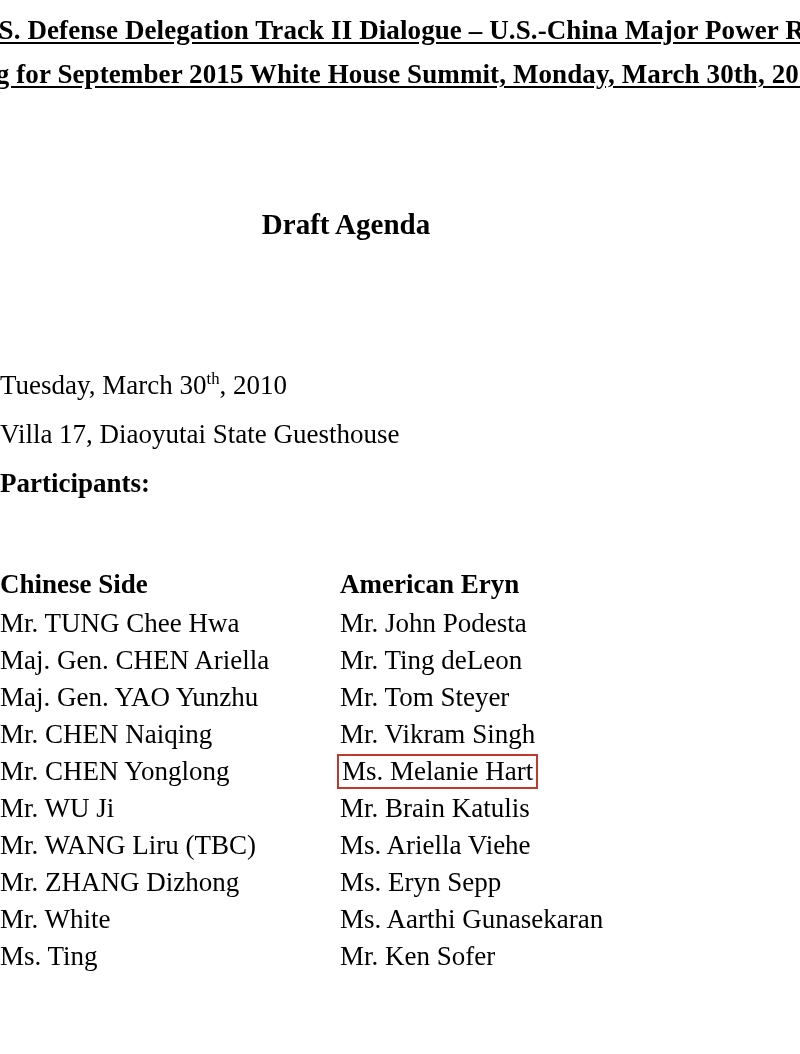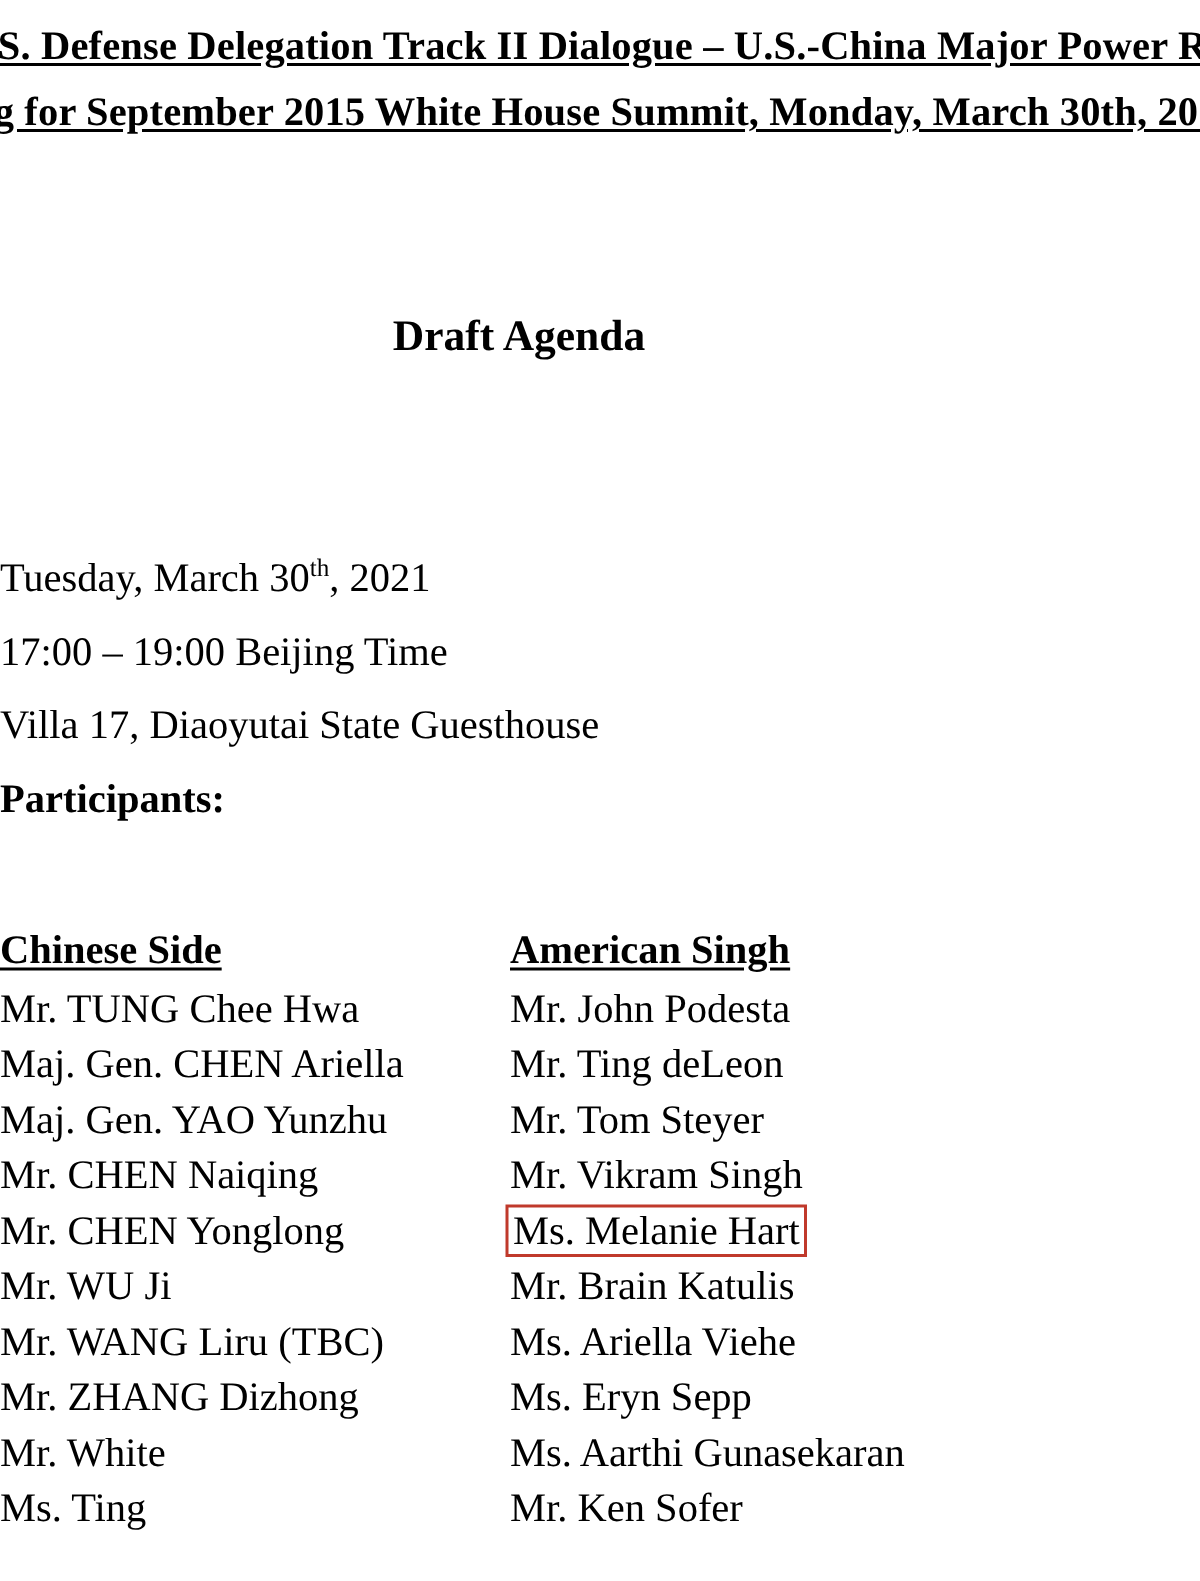--- a/index.html
+++ b/index.html
@@ -83,21 +83,20 @@
     line-height: 37px;
   }
   .col-left {
     width: 340px;
   }
   .col-right {
     width: 420px;
   }
   .col-head {
     font-weight: bold;
-    text-decoration: underline;
     text-underline-offset: 3px;
     margin-bottom: 2px;
     white-space: nowrap;
   }
   .name {
     white-space: nowrap;
   }
   .name.highlight {
     display: inline-block;
     border: 2px solid #c0392b;
@@ -117,22 +116,21 @@
   <div class="doc">
 
     <div class="header-block">
       <span class="header-line">China-U.S. Defense Delegation Track II Dialogue – U.S.-China Major Power Relations</span>
       <span class="header-line">Preparing for September 2015 White House Summit, Monday, March 30th, 2015</span>
     </div>
 
     <div class="title">Draft Agenda</div>
 
     <div class="meta">
-      <div class="meta-line"><span>Tuesday, March 30</span><sup>th</sup><span>, 2021</span></div>
-      <div class="meta-line">17:00 – 19:00 Beijing Time</div>
+      <div class="meta-line"><span>Tuesday, March 30</span><sup>th</sup><span>, 2010</span></div>
       <div class="meta-line">Villa 17, Diaoyutai State Guesthouse</div>
     </div>
 
     <div class="participants-label">Participants:</div>
 
     <div class="columns">
       <div class="col col-left">
         <div class="col-head">Chinese Side</div>
         <div class="name-row"><span class="name">Mr. TUNG Chee Hwa</span></div>
         <div class="name-row"><span class="name">Maj. Gen. CHEN Ariella</span></div>
@@ -140,21 +138,21 @@
         <div class="name-row"><span class="name">Mr. CHEN Naiqing</span></div>
         <div class="name-row"><span class="name">Mr. CHEN Yonglong</span></div>
         <div class="name-row"><span class="name">Mr. WU Ji</span></div>
         <div class="name-row"><span class="name">Mr. WANG Liru (TBC)</span></div>
         <div class="name-row"><span class="name">Mr. ZHANG Dizhong</span></div>
         <div class="name-row"><span class="name">Mr. White</span></div>
         <div class="name-row"><span class="name">Ms. Ting</span></div>
       </div>
 
       <div class="col col-right">
-        <div class="col-head">American Singh</div>
+        <div class="col-head">American Eryn</div>
         <div class="name-row"><span class="name">Mr. John Podesta</span></div>
         <div class="name-row"><span class="name">Mr. Ting deLeon</span></div>
         <div class="name-row"><span class="name">Mr. Tom Steyer</span></div>
         <div class="name-row"><span class="name">Mr. Vikram Singh</span></div>
         <div class="name-row"><span class="name highlight">Ms. Melanie Hart</span></div>
         <div class="name-row"><span class="name">Mr. Brain Katulis</span></div>
         <div class="name-row"><span class="name">Ms. Ariella Viehe</span></div>
         <div class="name-row"><span class="name">Ms. Eryn Sepp</span></div>
         <div class="name-row"><span class="name">Ms. Aarthi Gunasekaran</span></div>
         <div class="name-row"><span class="name">Mr. Ken Sofer</span></div>

